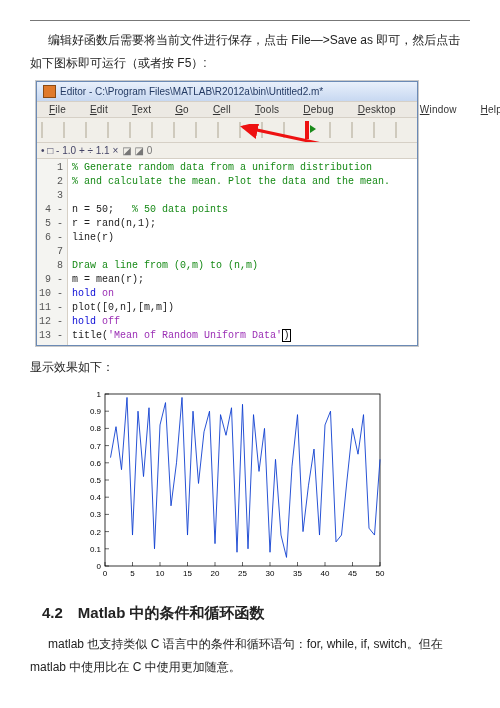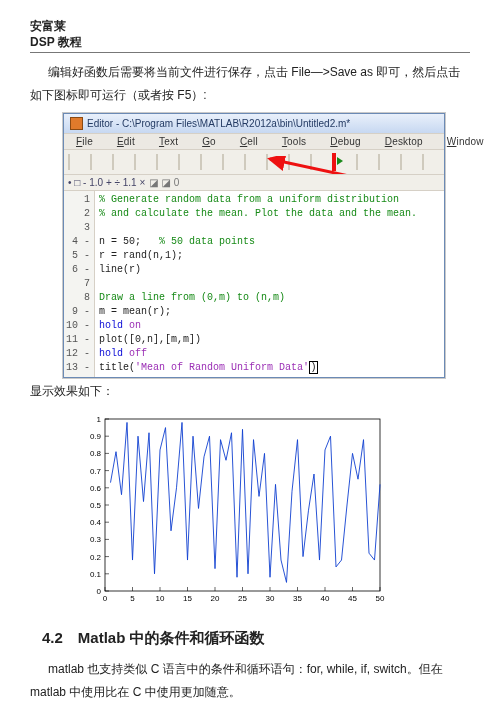--- a/index.html
+++ b/index.html
@@ -33,21 +33,21 @@
   }
   .para.noindent{ text-indent:0; }
 
   
   .editor {
     width: 380px;
     border: 1px solid #6b8ab5;
     background: #fde047;
     font-family: Arial, sans-serif;
     font-size: 10px;
-    margin-left: 33px;
+    margin-left: 6px;
     box-shadow: 0 0 0 1px #c9c9c9;
   }
   .titlebar {
     background: linear-gradient(#e9f0fb,#c7d8f1);
     padding: 3px 6px;
     display:flex;
     align-items:center;
     gap:4px;
     color:#233a63;
   }
@@ -146,24 +146,20 @@
     font-size:15px;
     margin:18px 0 10px 12px;
   }
   .body-text{ line-height:1.9; }
 </style>
 </head>
 <body>
 <div class="page">
 
 <div class="hdr">
-  <div class="left">
-    <div>安富莱</div>
-    <div>DSP 教程</div>
-  </div>
 </div>
 <div class="rule"></div>
 
 <p class="para">编辑好函数后需要将当前文件进行保存，点击 File—&gt;Save as 即可，然后点击如下图标即可运行（或者按 F5）:</p>
 
 <div class="editor">
   <div class="titlebar">
     <div class="micon"></div>
     <span>Editor - C:\Program Files\MATLAB\R2012a\bin\Untitled2.m*</span>
   </div>
@@ -245,21 +241,21 @@
           <div><span class="c-comment">Draw a line from (0,m) to (n,m)</span></div>
           <div>m = mean(r);</div>
           <div><span class="c-kw">hold</span> <span class="c-str">on</span></div>
           <div>plot([0,n],[m,m])</div>
           <div><span class="c-kw">hold</span> <span class="c-str">off</span></div>
           <div>title(<span class="c-str">'Mean of Random Uniform Data'</span><span class="c-cursor">)</span></div>
         </div>
   </div>
 </div>
 
-<p class="para noindent" style="margin-top:2px">显示效果如下：</p>
+<p class="para noindent" style="margin-top:10px">显示效果如下：</p>
 
 <div class="chart-wrap">
   <div class="chart"><svg id="chartsvg" viewBox="0 0 320 200">
           <rect x="35" y="8" width="275" height="172" fill="none" stroke="#000" stroke-width="0.8"></rect>
           <line x1="35" y1="180" x2="35" y2="176" stroke="#000" stroke-width="0.6"></line>
           <text x="35" y="190" text-anchor="middle" font-size="8" fill="#000">0</text>
           <line x1="62.5" y1="180" x2="62.5" y2="176" stroke="#000" stroke-width="0.6"></line>
           <text x="62.5" y="190" text-anchor="middle" font-size="8" fill="#000">5</text>
           <line x1="90" y1="180" x2="90" y2="176" stroke="#000" stroke-width="0.6"></line>
           <text x="90" y="190" text-anchor="middle" font-size="8" fill="#000">10</text>

